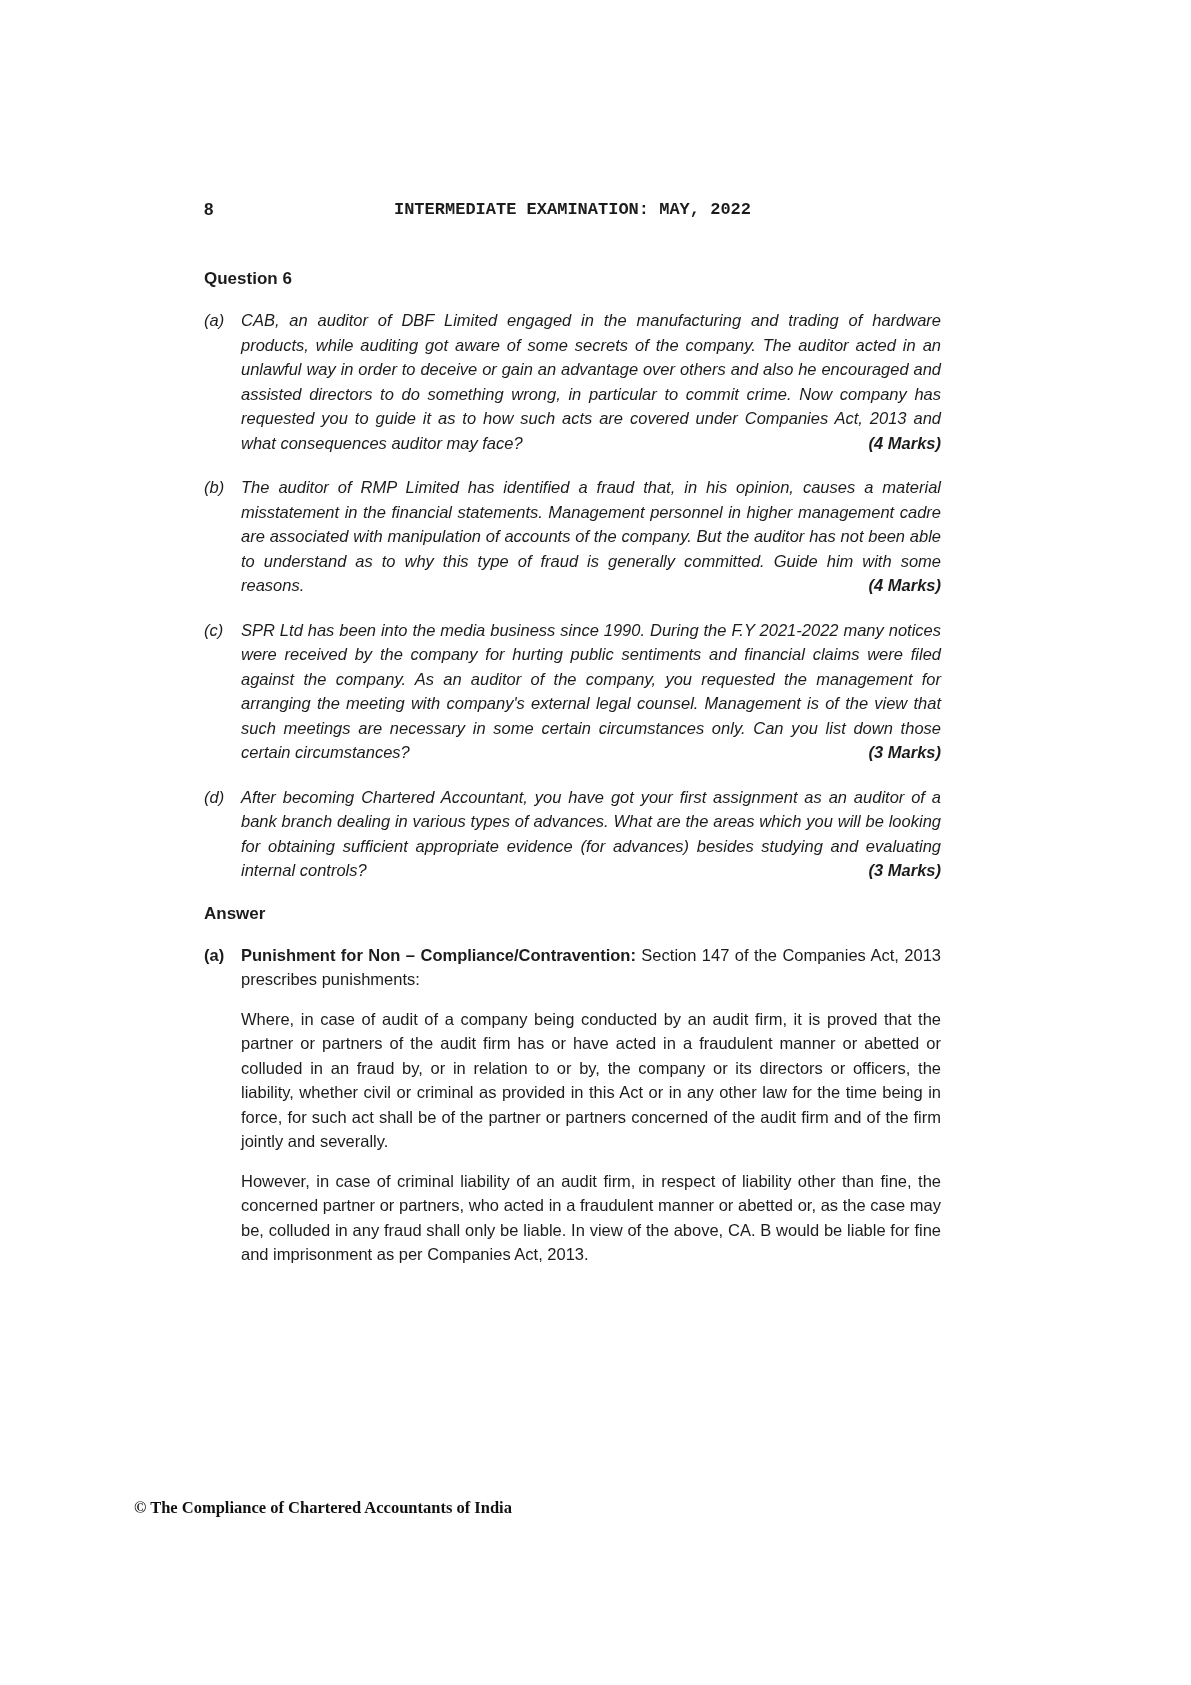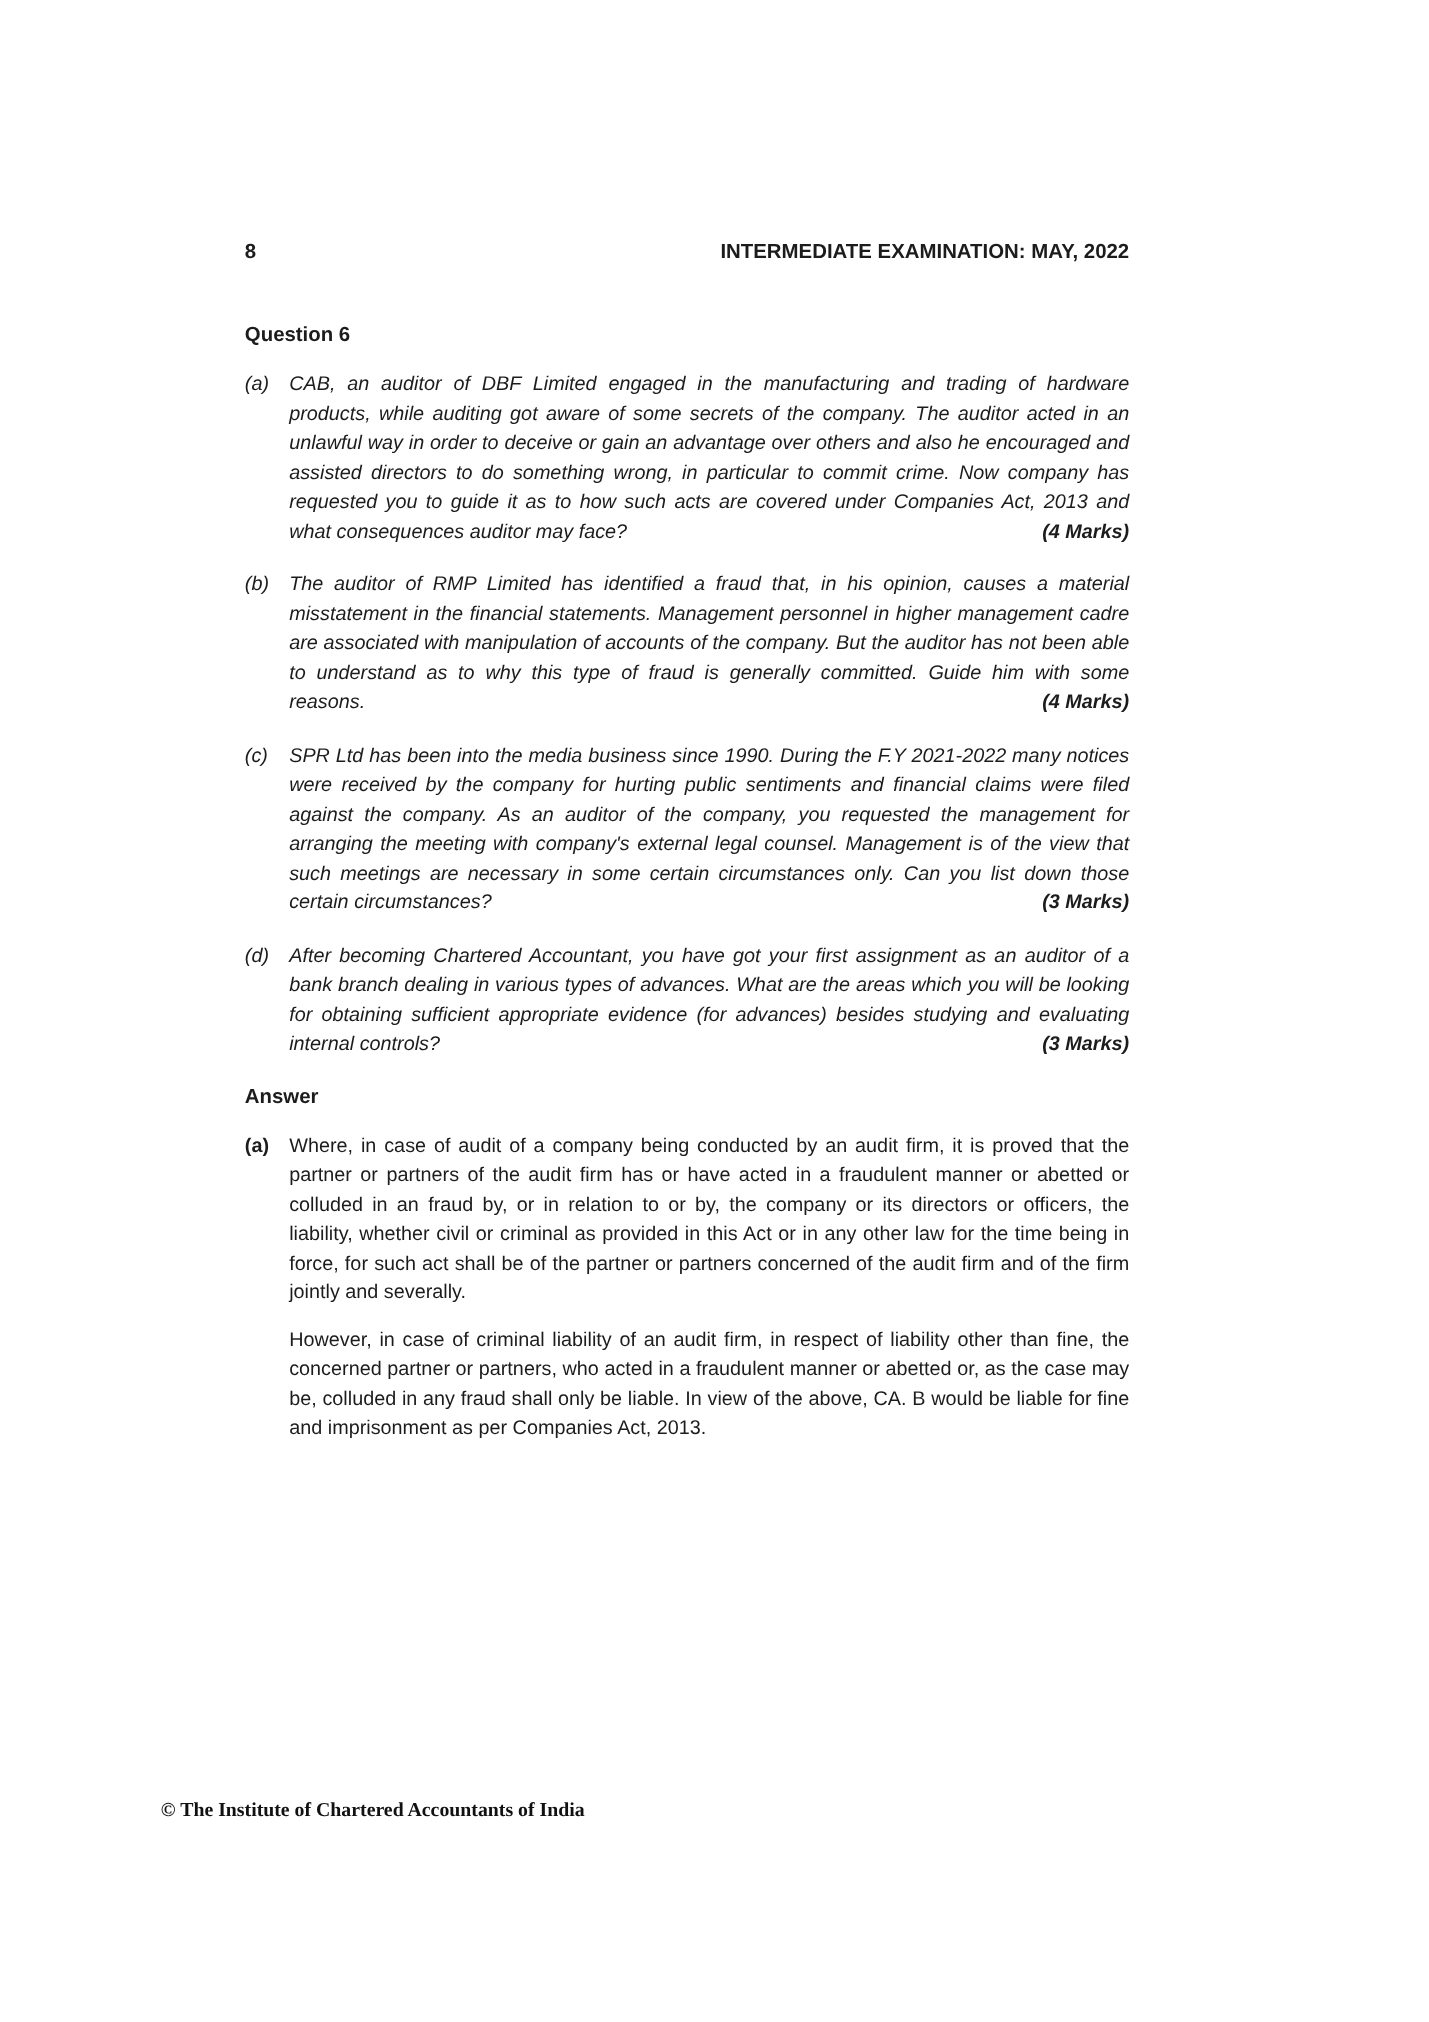--- a/index.html
+++ b/index.html
@@ -30,21 +30,22 @@
     line-height: 20px;
     margin-bottom: 48px;
   }
   .page-num {
     position: absolute;
     left: 0;
     top: 0;
   }
   .header-title {
     display: block;
-    text-align: right;
+    text-align: center;
+    font-family: Liberation Mono, monospace;
   }
   .body-text {
     font-size: 16.5px;
     line-height: 24.5px;
   }
   .intro-para {
     margin: 0 0 18px 37px;
     text-align: justify;
   }
   .section-heading {
@@ -147,21 +148,22 @@
         <span>After becoming Chartered Accountant, you have got your first assignment as an auditor of a bank branch dealing in various types of advances. What are the areas which you will be looking for obtaining sufficient appropriate evidence (for advances) besides studying and evaluating internal controls?</span>
         <span class="marks">(3 Marks)</span>
       </div>
     </div>
 
     <div class="section-heading">Answer</div>
 
     <div class="a-item body-text">
       <span class="a-label">(a)</span>
       <div class="a-body">
+        <p><span class="a-title">Punishment for Non – Compliance/Contravention:</span> <span>Section 147 of the Companies Act, 2013 prescribes punishments:</span></p>
         <p>Where, in case of audit of a company being conducted by an audit firm, it is proved that the partner or partners of the audit firm has or have acted in a fraudulent manner or abetted or colluded in an fraud by, or in relation to or by, the company or its directors or officers, the liability, whether civil or criminal as provided in this Act or in any other law for the time being in force, for such act shall be of the partner or partners concerned of the audit firm and of the firm jointly and severally.</p>
         <p>However, in case of criminal liability of an audit firm, in respect of liability other than fine, the concerned partner or partners, who acted in a fraudulent manner or abetted or, as the case may be, colluded in any fraud shall only be liable. In view of the above, CA. B would be liable for fine and imprisonment as per Companies Act, 2013.</p>
       </div>
     </div>
 
   </div>
 
-  <div class="footer">© The Institute of Chartered Accountants of India</div>
+  <div class="footer">© The Compliance of Chartered Accountants of India</div>
 </div>
 
 </body></html>

